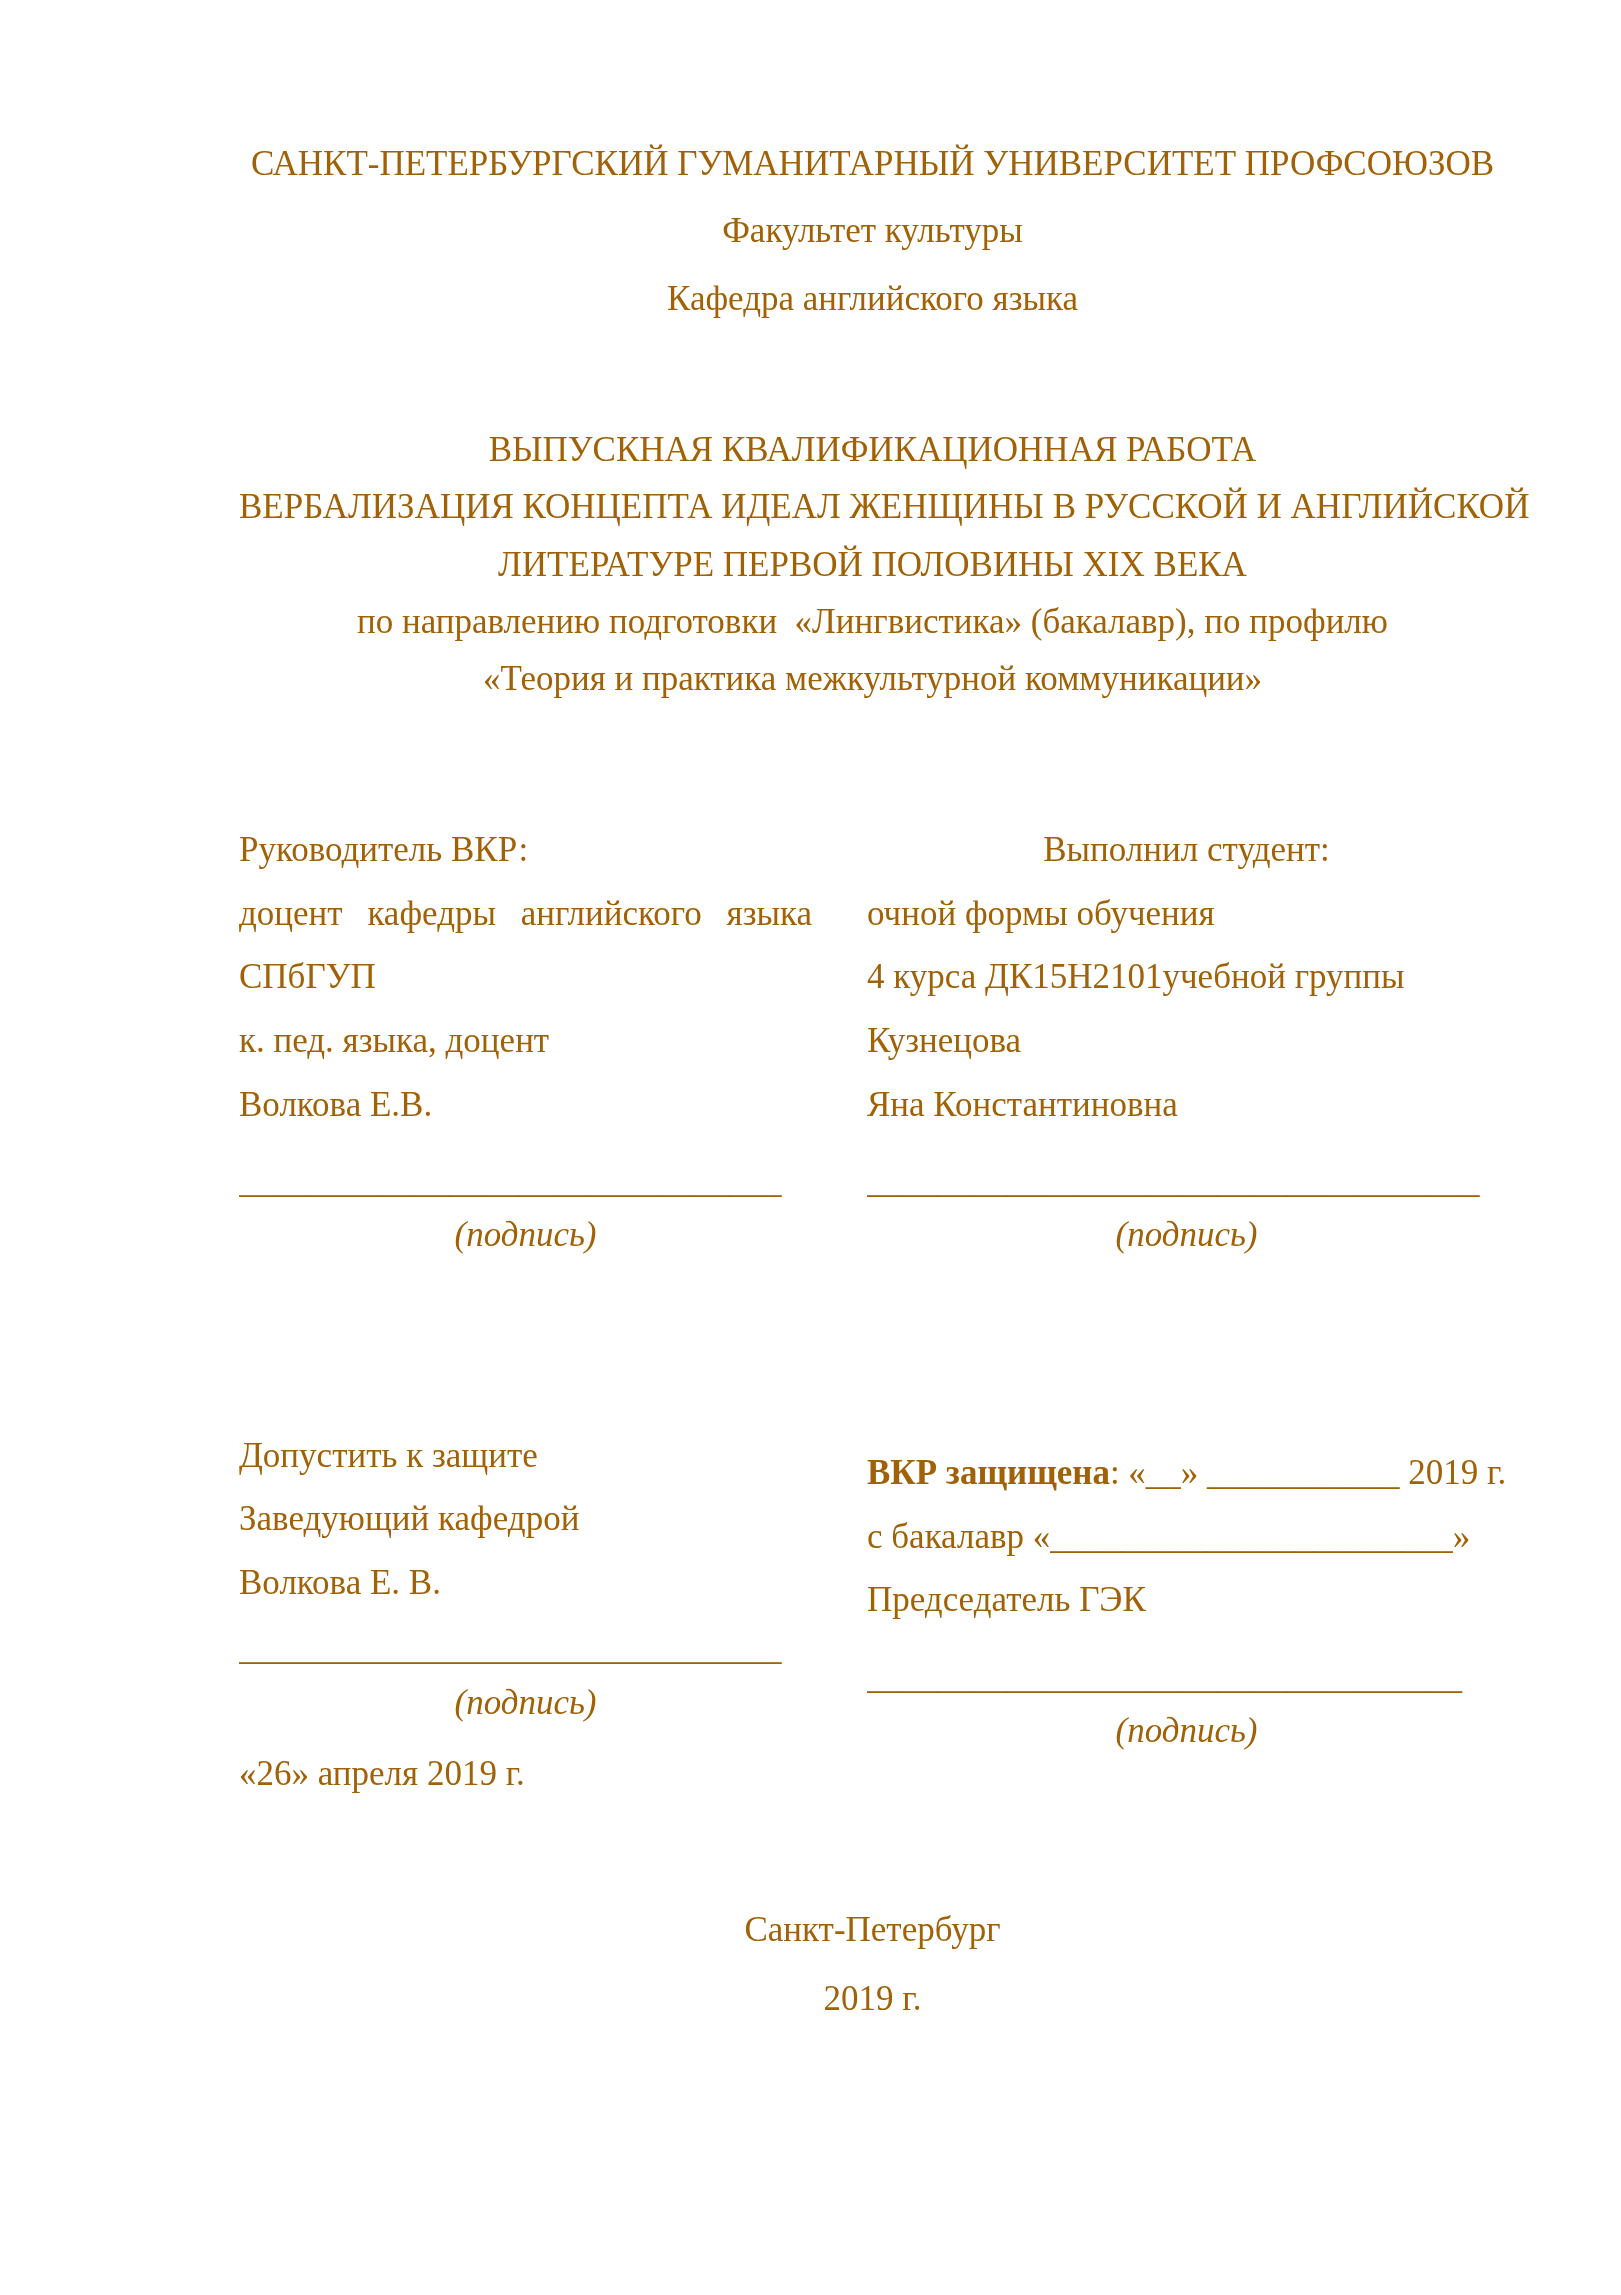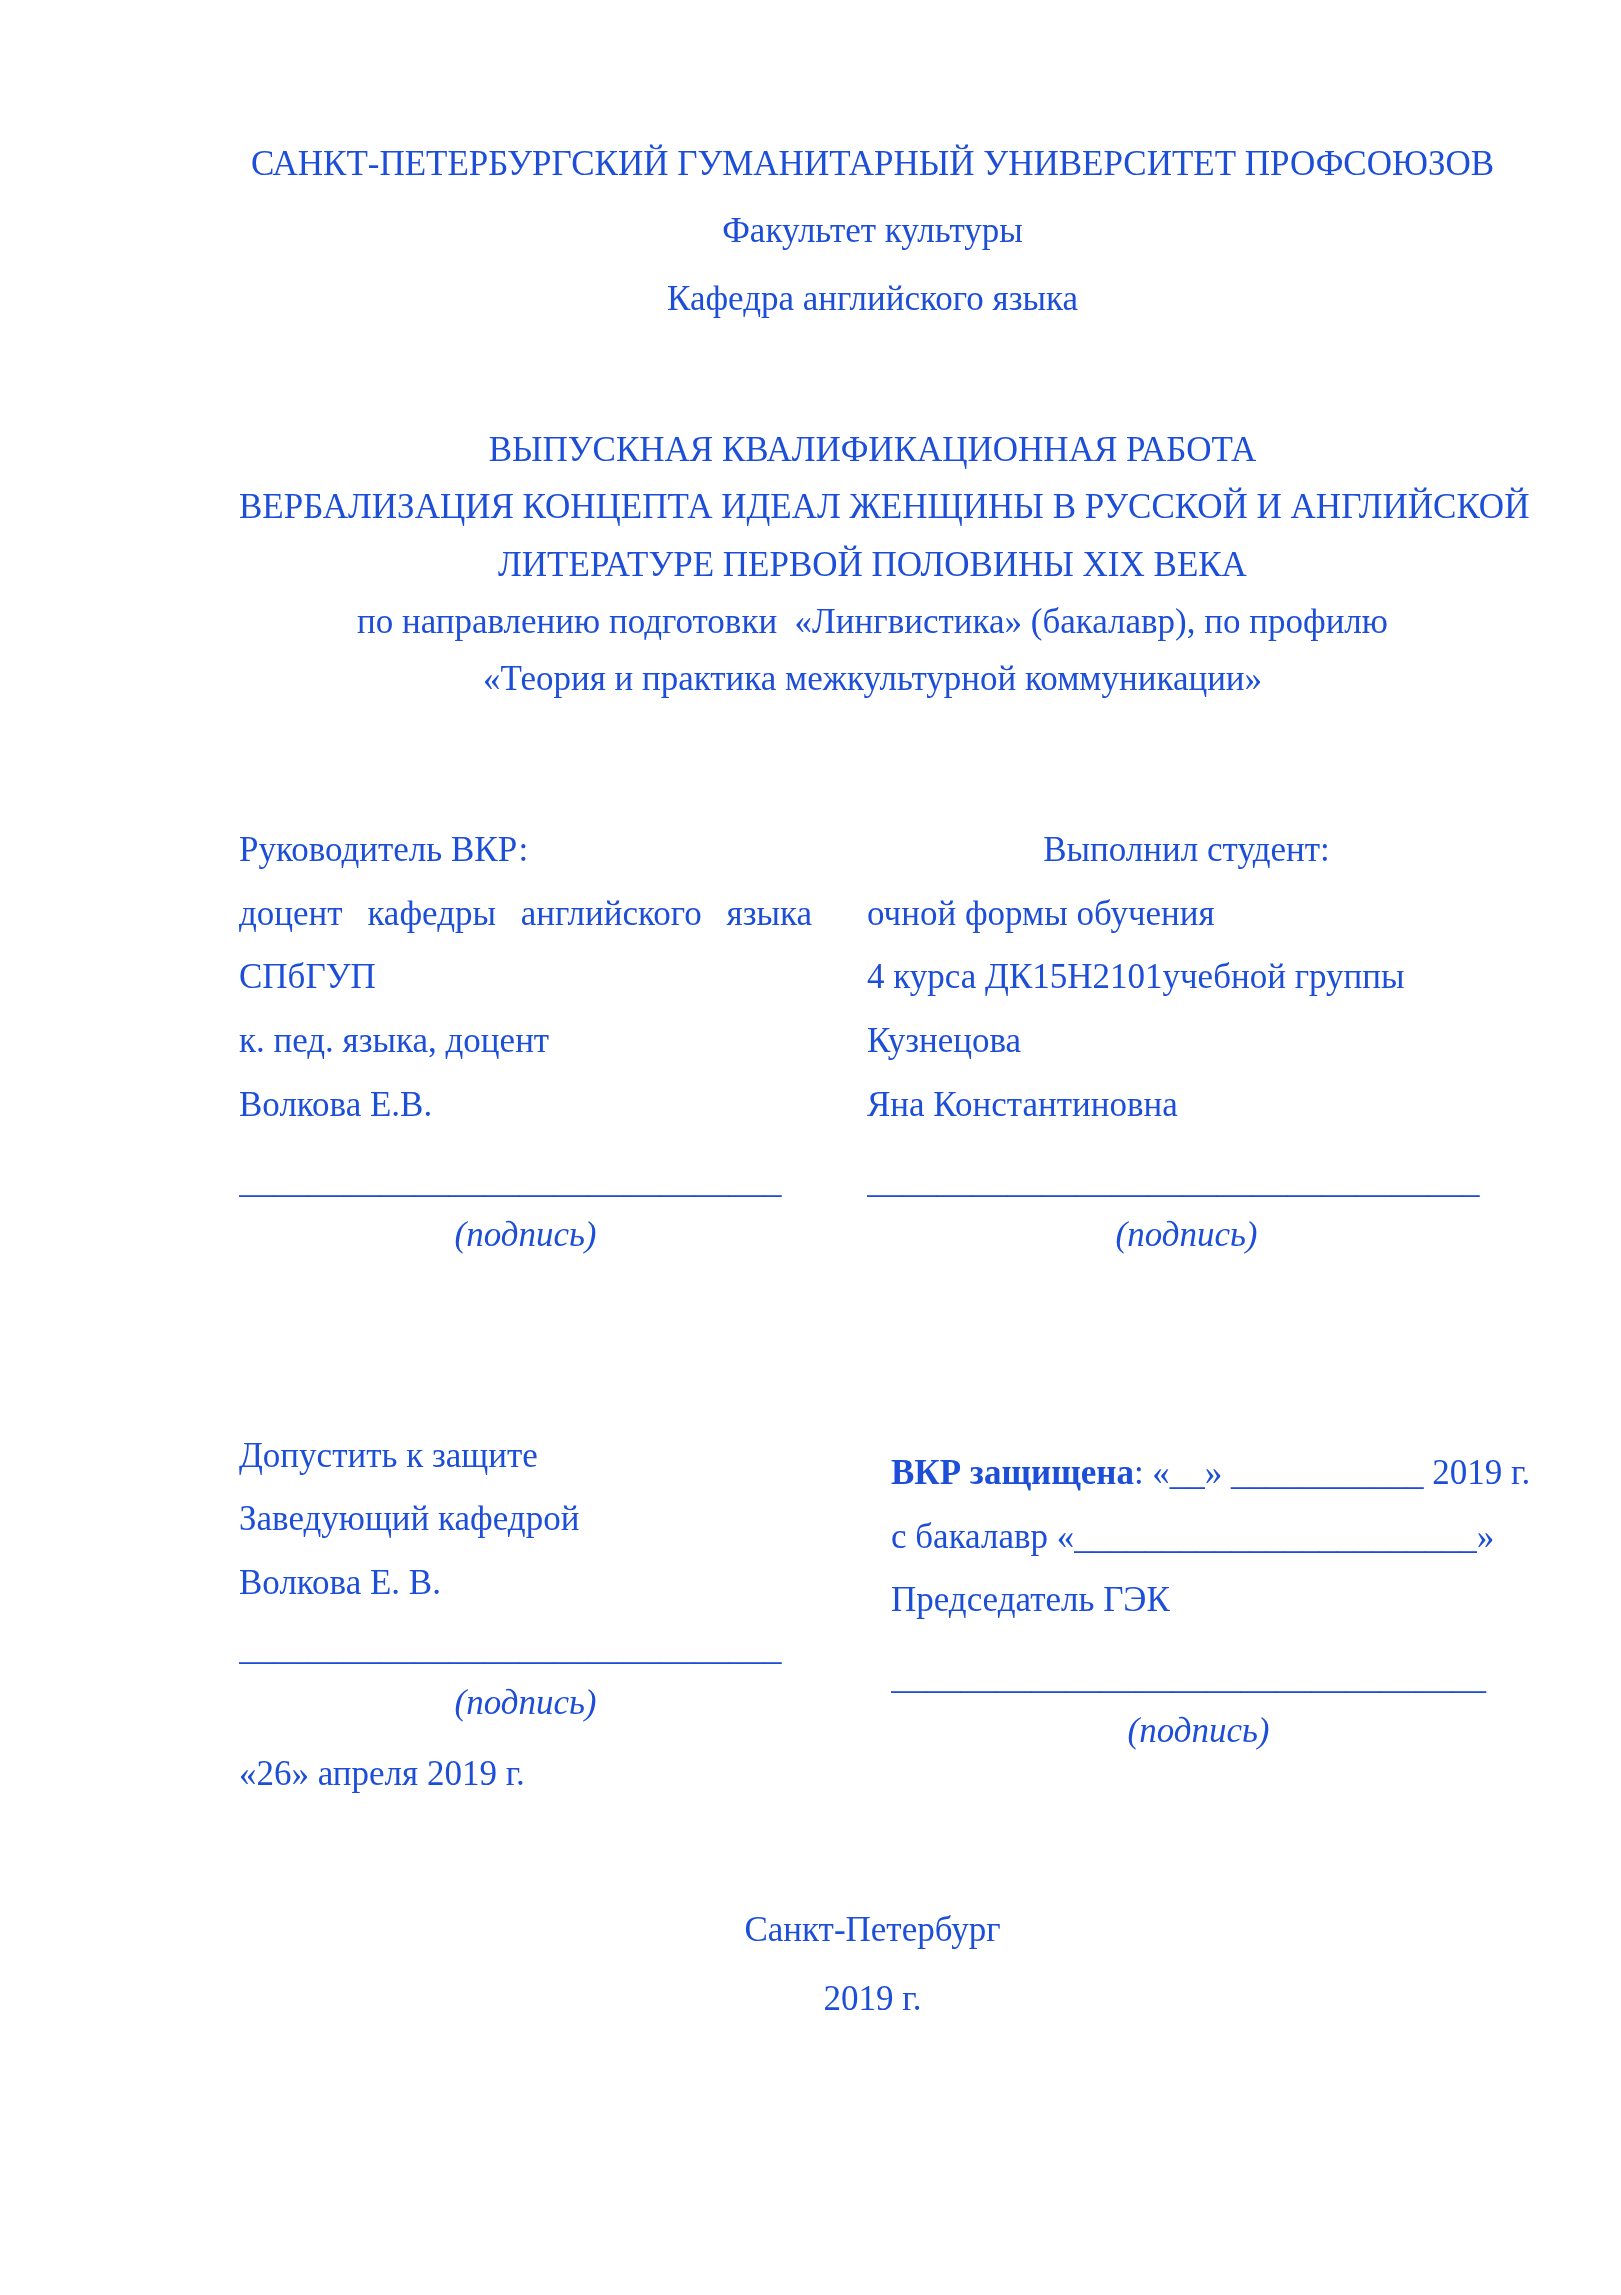--- a/index.html
+++ b/index.html
@@ -2,21 +2,21 @@
 <html lang="ru" style="font-size:12.6px"><head>
 <meta charset="utf-8">
 <style>
   * { margin: 0; padding: 0; box-sizing: border-box; }
   html, body { background: #ffffff; }
   .page {
     position: relative;
     width: 1622px;
     height: 2295px;
     background: #ffffff;
-    color: #1d4ed8;
+    color: #a16207;
     font-family: "Liberation Serif", "DejaVu Serif", serif;
     font-size: 35px;
     line-height: 1.636;
     padding: 135px 116px 0 239px;
     overflow: hidden;
   }
   p { margin: 0; }
   .center { text-align: center; }
   .nowrap { white-space: nowrap; }
   .prewrap { white-space: pre-wrap; }
@@ -30,21 +30,21 @@
   .col-gap   { flex: 0 0 55px; }
   .col-right { flex: 1 1 auto; min-width: 0; }
 
   .columns p { margin-bottom: 6.3px; font-family: Liberation Serif, serif; }
 
   .justify-full { text-align: justify; text-align-last: justify; }
 
   .sig { margin-top: 19px; white-space: nowrap; overflow: hidden; }
   .caption { text-align: center; font-style: italic; line-height: 1.15; margin-bottom: 0; }
 
-  .columns.bottom { margin-top: 165px; gap: 12px; }
+  .columns.bottom { margin-top: 165px; }
   .columns.bottom .col-right { padding-top: 17.3px; }
   .sig-b { margin-top: 7.9px; white-space: nowrap; overflow: hidden; }
   .date-line { margin-top: 22px; }
 
   .footer-block { margin-top: 93px; }
   .footer-block p { margin-bottom: 11px; }
 
   .bold { font-weight: bold; }
 </style>
 </head>

